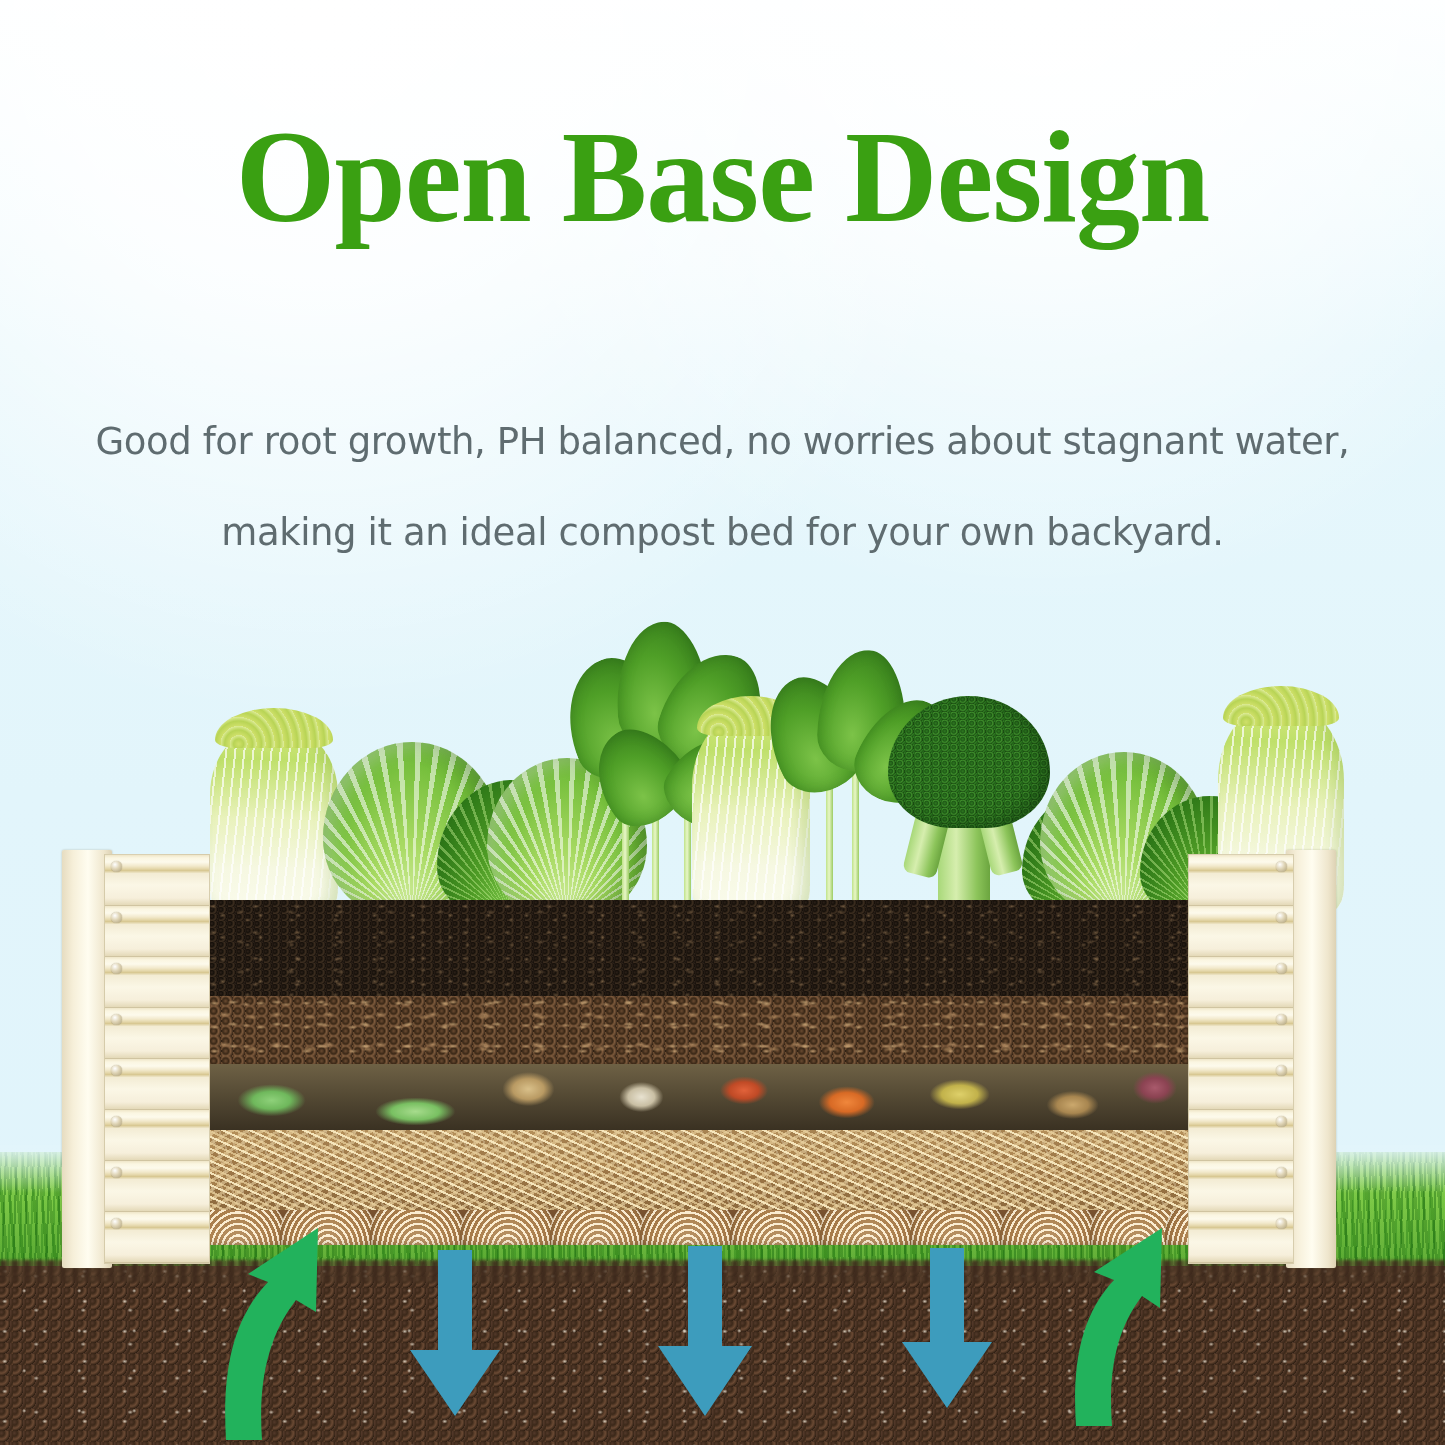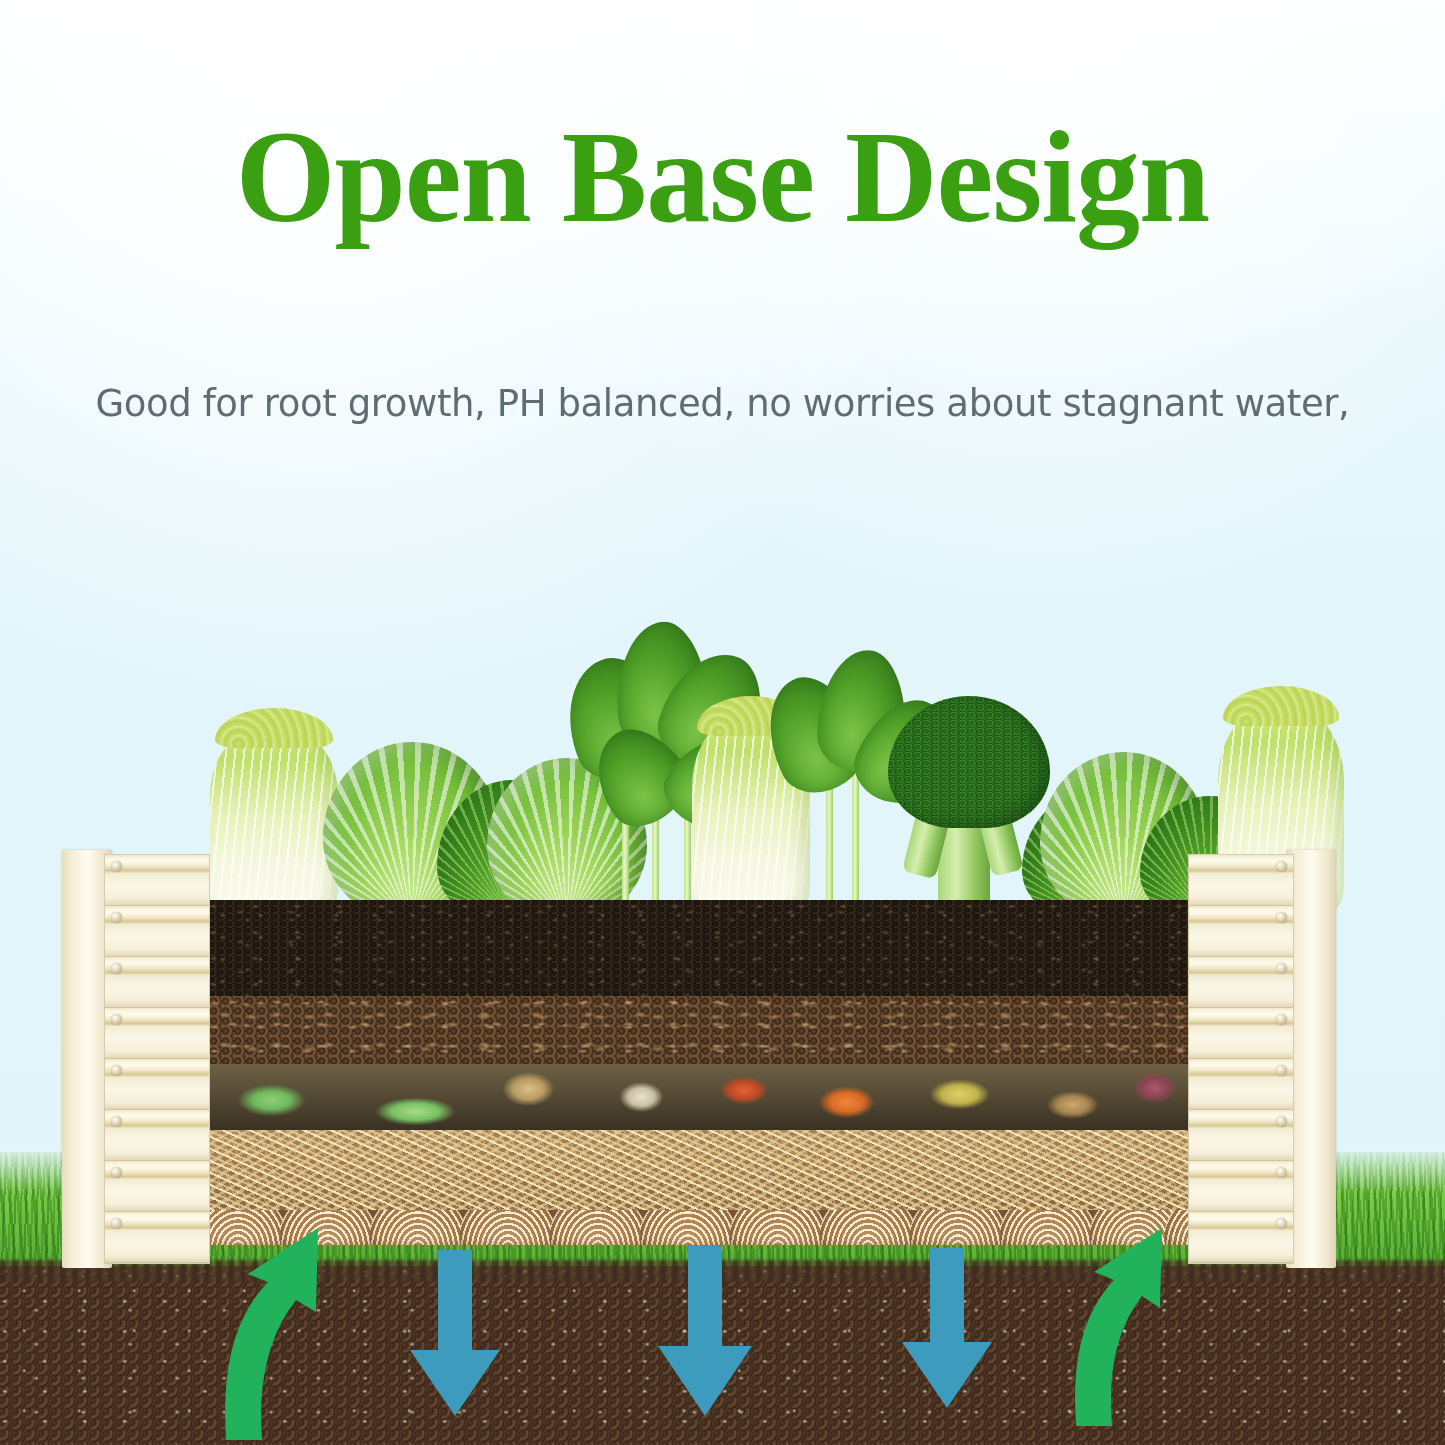--- a/index.html
+++ b/index.html
@@ -56,21 +56,21 @@
     left: 50%;
     transform: translateX(-50%);
     width: 1320px;
     text-align: center;
     font-family: "DejaVu Sans", "Liberation Sans", sans-serif;
     font-size: 37px;
     line-height: 1.42;
     color: #5f6c70;
     letter-spacing: -0.4px;
   }
-  .subtitle .line { display: block; }
+  .subtitle .line { display: block; margin-top: 38px; }
 
   
   .scene {
     position: absolute;
     left: 0;
     top: 560px;
     width: 1445px;
     height: 885px;
   }
 
@@ -354,20 +354,21 @@
 <body>
 
 <div id="poster">
 
   <div class="bg-sky"></div>
 
   <div class="headline">Open Base Design</div>
 
   <div class="subtitle">
     <span class="line">Good for root growth, PH balanced, no worries about stagnant water,</span>
+    <span class="line">making it an ideal compost bed for your own backyard.</span>
   </div>
 
   <div class="scene">
 
     <div class="grass-strip"></div>
     <div class="grass-haze"></div>
     <div class="soil-ground"></div>
     <div class="soil-top-fringe"></div>
 
     <div class="veggies">

